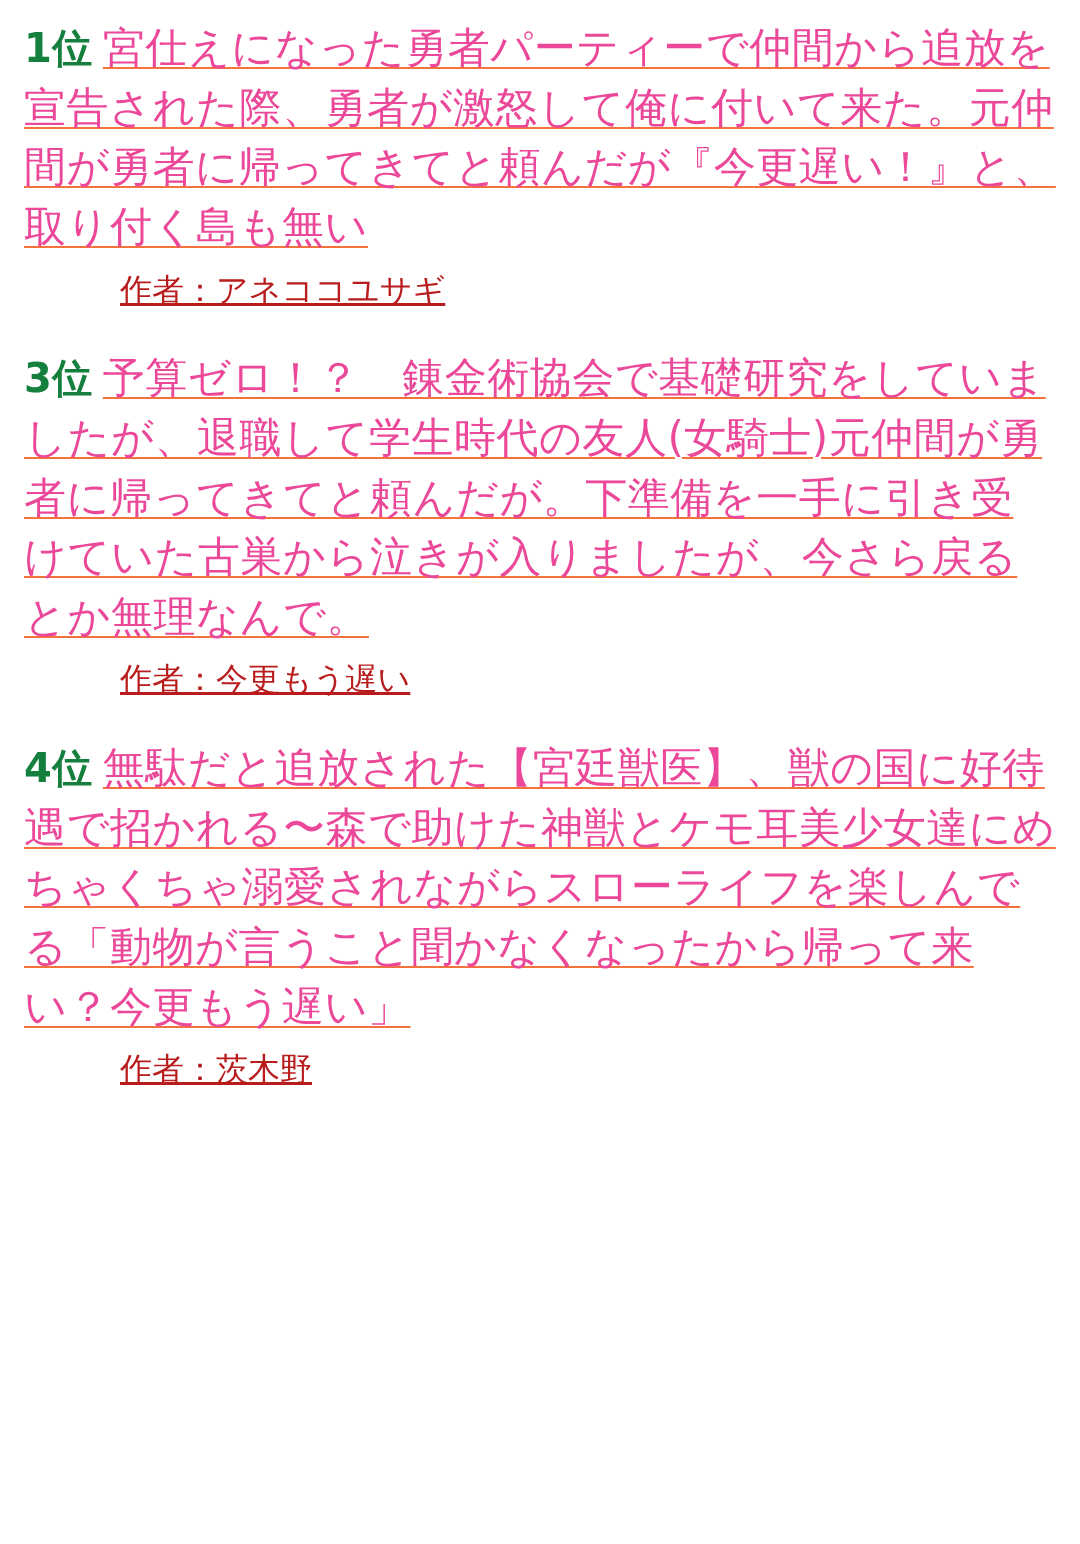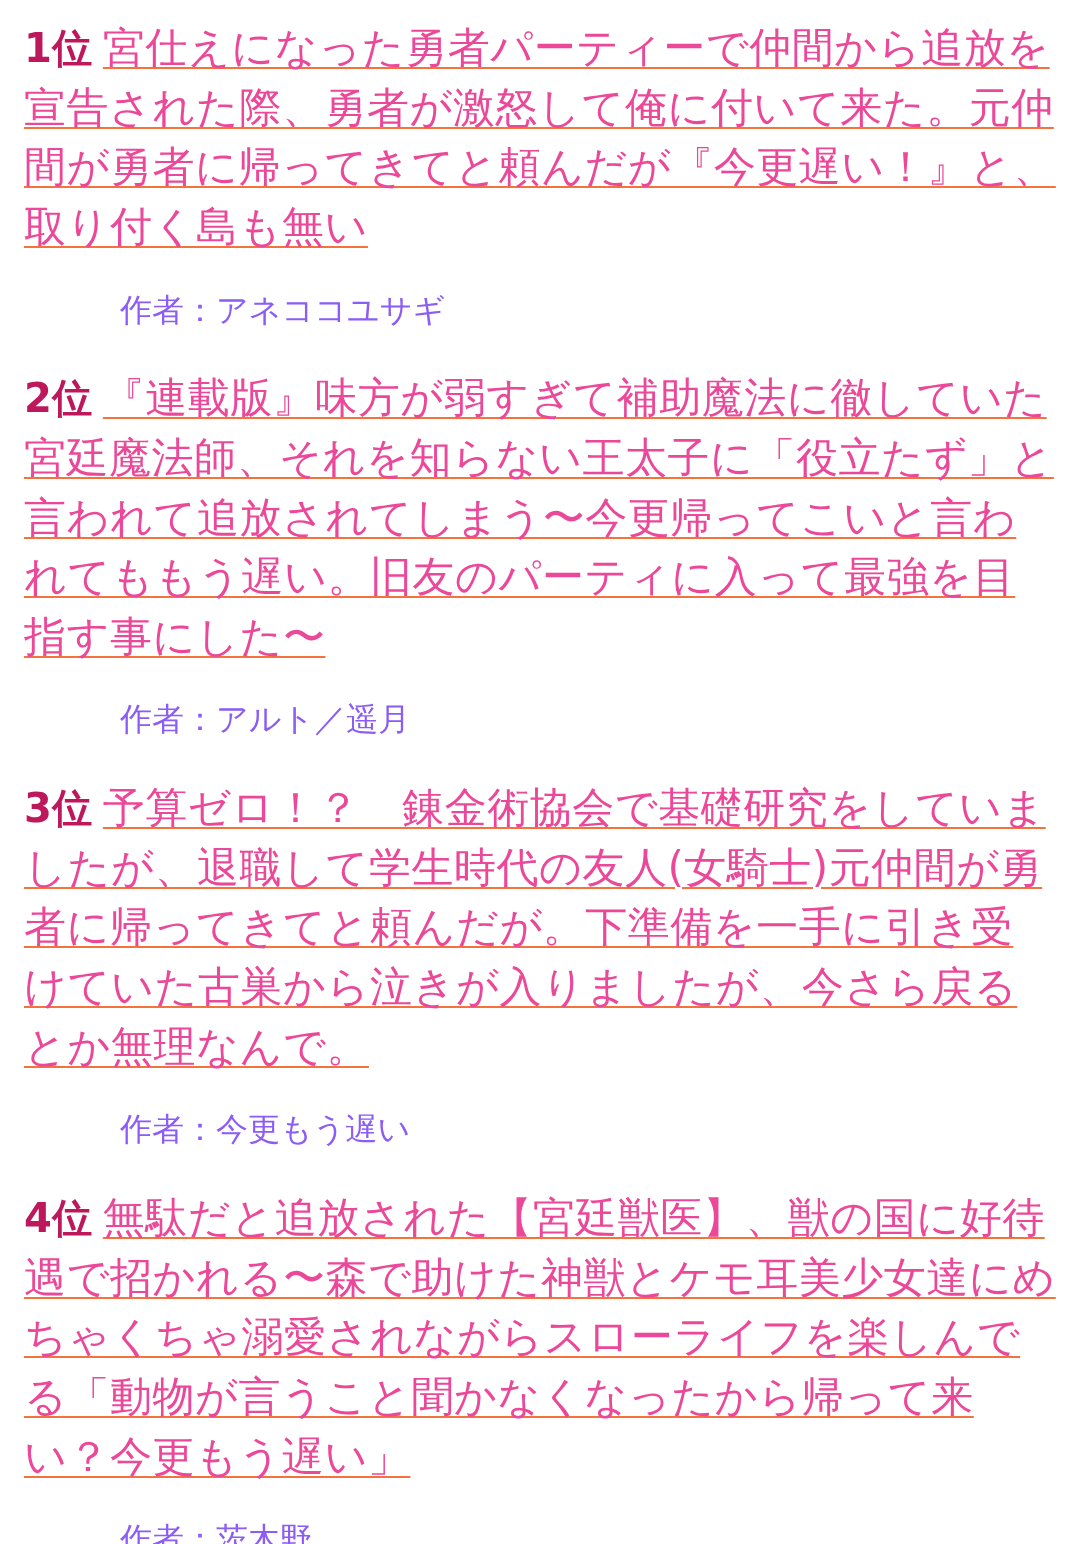--- a/index.html
+++ b/index.html
@@ -23,55 +23,52 @@
   .rank-entry:last-child {
     margin-bottom: 0;
   }
   .title-line {
     font-size: 42px;
     line-height: 1.42;
     letter-spacing: 0.5px;
     margin: 0;
   }
   .rank-num {
-    color: #be185d;
+    color: #15803d;
     font-weight: bold;
     font-size: 40px;
     margin-right: 10px;
     white-space: nowrap;
   }
   .title-link {
     color: #ec4899;
     text-decoration: underline;
     text-decoration-color: #f4733c;
     text-underline-offset: 5px;
     text-decoration-thickness: 2px;
     cursor: pointer;
   }
   .author {
-    color: #8b5cf6;
+    color: #b91c1c;
     font-size: 32px;
     line-height: 1.4;
-    margin: 31px 0 0 96px;
+    margin: 11px 0 0 96px;
+    text-decoration: underline;
   }
 </style>
 </head>
 <body>
 
 <div class="ranking-list">
 
   <div class="rank-entry">
     <p class="title-line"><span class="rank-num">1位</span><a class="title-link">宮仕えになった勇者パーティーで仲間から追放を宣告された際、勇者が激怒して俺に付いて来た。元仲間が勇者に帰ってきてと頼んだが『今更遅い！』と、取り付く島も無い</a></p>
     <div class="author">作者：アネココユサギ</div>
   </div>
 
-  <div class="rank-entry">
-    <p class="title-line"><span class="rank-num">2位</span><a class="title-link">『連載版』味方が弱すぎて補助魔法に徹していた宮廷魔法師、それを知らない王太子に「役立たず」と言われて追放されてしまう〜今更帰ってこいと言われてももう遅い。旧友のパーティに入って最強を目指す事にした〜</a></p>
-    <div class="author">作者：アルト／遥月</div>
-  </div>
 
   <div class="rank-entry">
     <p class="title-line"><span class="rank-num">3位</span><a class="title-link">予算ゼロ！？　錬金術協会で基礎研究をしていましたが、退職して学生時代の友人(女騎士)元仲間が勇者に帰ってきてと頼んだが。下準備を一手に引き受けていた古巣から泣きが入りましたが、今さら戻るとか無理なんで。</a></p>
     <div class="author">作者：今更もう遅い</div>
   </div>
 
   <div class="rank-entry">
     <p class="title-line"><span class="rank-num">4位</span><a class="title-link">無駄だと追放された【宮廷獣医】、獣の国に好待遇で招かれる〜森で助けた神獣とケモ耳美少女達にめちゃくちゃ溺愛されながらスローライフを楽しんでる「動物が言うこと聞かなくなったから帰って来い？今更もう遅い」</a></p>
     <div class="author">作者：茨木野</div>
   </div>

